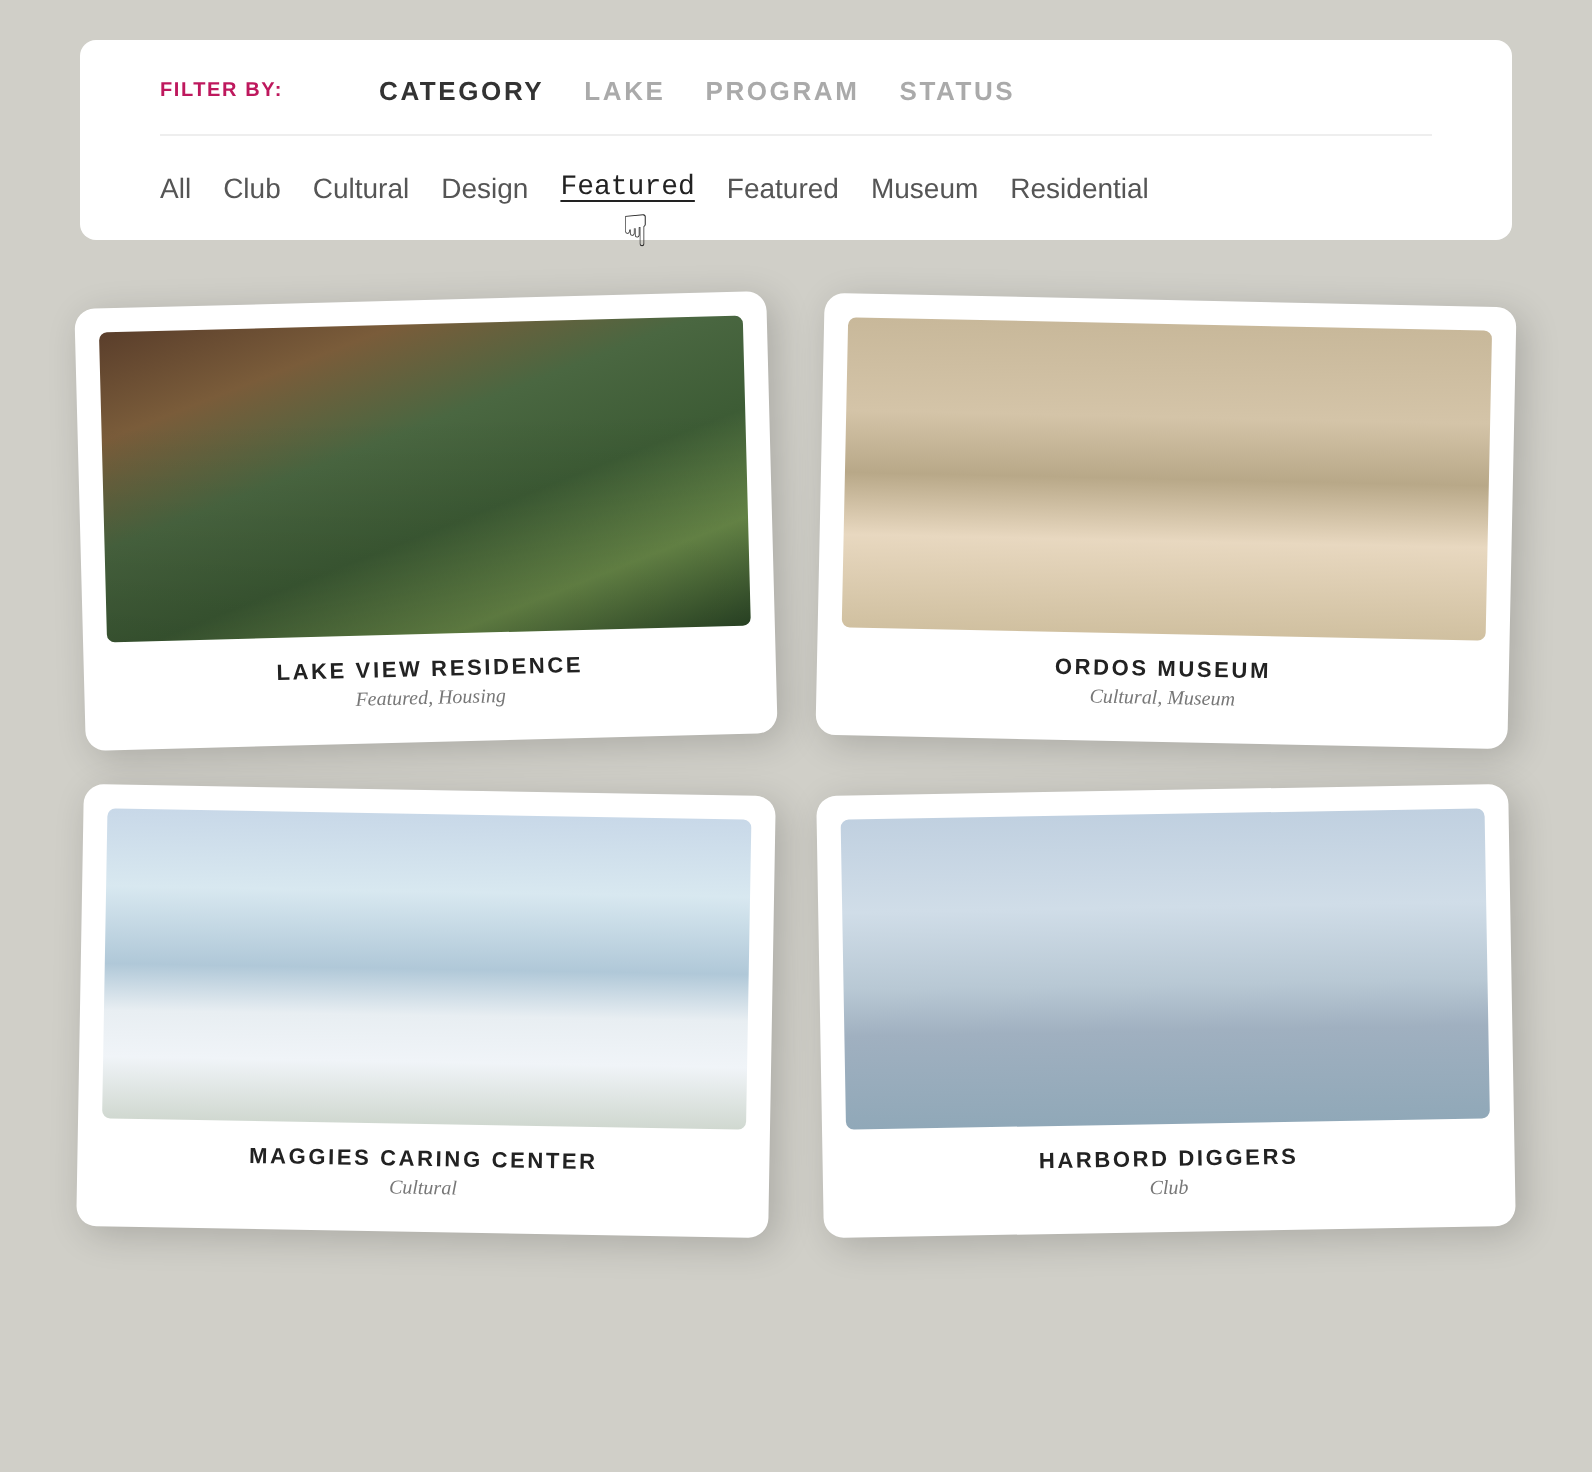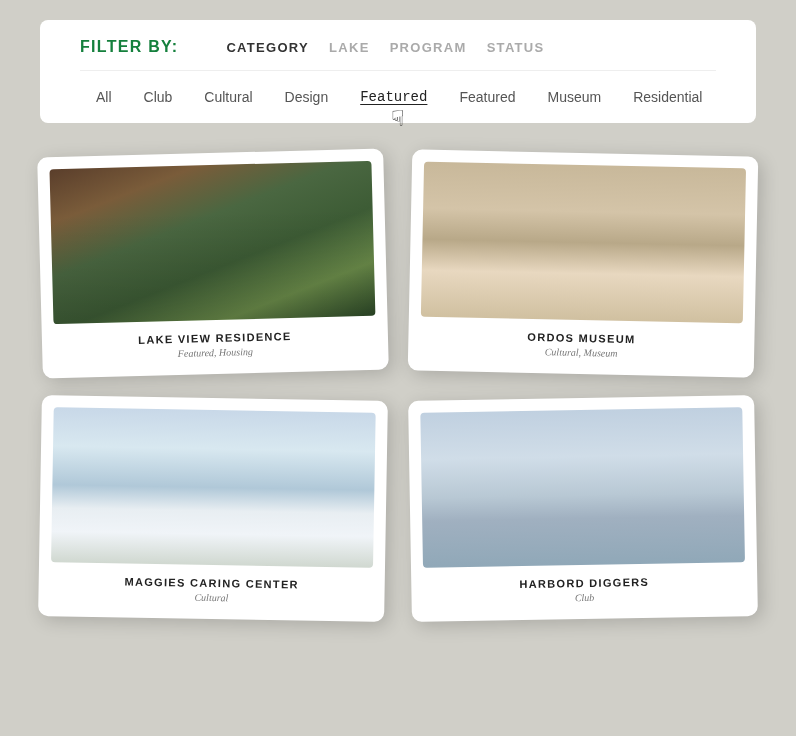--- a/index.html
+++ b/index.html
@@ -30,24 +30,24 @@
     }
 
     .filter-top {
       display: flex;
       align-items: center;
       gap: 20px;
     }
 
     .filter-label {
       font-family: 'Arial', sans-serif;
-      font-size: 16px;
+      font-size: 10px;
       font-weight: 700;
       letter-spacing: 0.08em;
-      color: #15803d;
+      color: #be185d;
     }
 
     .filter-tabs {
       display: flex;
       gap: 20px;
       margin-left: 28px;
     }
 
     .filter-tab {
       font-family: 'Arial', sans-serif;
@@ -76,21 +76,20 @@
       gap: 16px;
       flex-wrap: wrap;
       padding-top: 4px;
     }
 
     .cat-item {
       font-family: 'Arial', sans-serif;
       font-size: 14px;
       color: #555;
       cursor: pointer;
-      margin-left: 16px;
     }
 
     .cat-item.active {
       color: #222;
       text-decoration: underline;
       text-underline-offset: 3px;
     }
 
     
     .cursor-wrapper {

